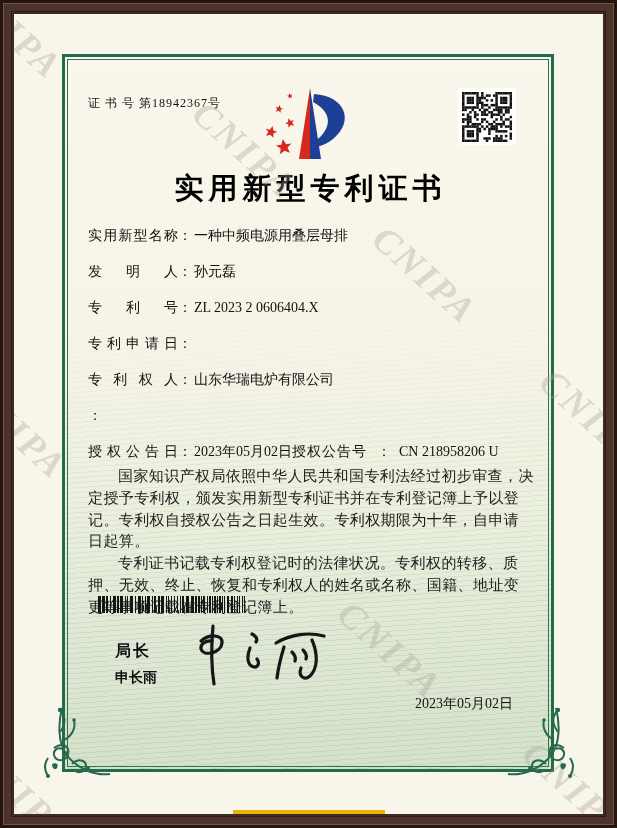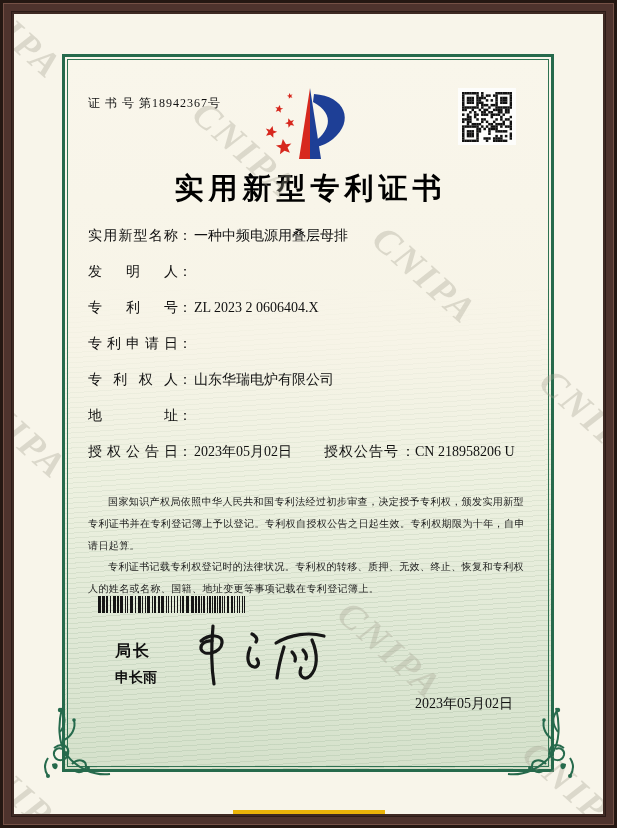--- a/index.html
+++ b/index.html
@@ -48,24 +48,24 @@
   .fields{left:23px;top:169px;width:448px;font-size:14px;color:#111;}
   .row{display:flex;line-height:19px;margin-bottom:17px;position:relative;}
   .row:last-child{margin-bottom:0;}
   .flabel{
     display:inline-block;width:90px;flex:none;
     text-align:justify;text-align-last:justify;text-justify:inter-ideograph;
   }
   .fcolon{flex:none;width:16px;}
   .fvalue{flex:1;}
   .row.addr .fvalue{flex:none;width:276px;}
-  .pair2{position:absolute;left:236px;top:0;display:flex;line-height:19px;}
+  .pair2{position:absolute;left:204px;top:0;display:flex;line-height:19px;gap:8px;}
   .flabel2{flex:none;letter-spacing:1px;margin-right:2px;}
   
-  .legal{left:23px;top:409px;width:446px;font-size:10px;line-height:21.8px;color:#1c1c1c;margin-top:25px;}
+  .legal{left:23px;top:409px;width:446px;font-size:15px;line-height:21.8px;color:#1c1c1c;}
   .legal p{margin:0;text-indent:2em;letter-spacing:0.4px;font-weight:500;}
   
   .barcode{left:33px;top:539px;}
   .role{left:50px;top:584px;font-family:"Liberation Sans","DejaVu Sans",sans-serif;font-weight:bold;font-size:16px;letter-spacing:2px;color:#111;}
   .signer-name{left:50px;top:612px;font-family:"Liberation Sans","DejaVu Sans",sans-serif;font-weight:bold;font-size:14px;color:#111;}
   .autograph{left:125px;top:553px;}
   .issue-date{left:350px;top:638px;font-size:14px;color:#111;}
   .page-info{left:0;top:691px;width:100%;text-align:center;font-size:13px;color:#111;}
   
   .flourish{position:absolute;z-index:4;}
@@ -358,37 +358,37 @@
 
     <div class="abs fields">
       <div class="row">
         <span class="flabel">实用新型名称</span>
           <span class="fcolon">：</span>
           <span class="fvalue">一种中频电源用叠层母排</span>
       </div>
       <div class="row">
         <span class="flabel">发明人</span>
           <span class="fcolon">：</span>
+          <span class="fvalue">孙元磊</span>
       </div>
       <div class="row">
         <span class="flabel">专利号</span>
           <span class="fcolon">：</span>
           <span class="fvalue">ZL 2023 2 0606404.X</span>
       </div>
       <div class="row">
         <span class="flabel">专利申请日</span>
           <span class="fcolon">：</span>
       </div>
       <div class="row">
         <span class="flabel">专利权人</span>
           <span class="fcolon">：</span>
           <span class="fvalue">山东华瑞电炉有限公司</span>
       </div>
       <div class="row addr">
-        <span class="flabel">地址</span>
           <span class="fcolon">：</span>
       </div>
       <div class="row">
         <span class="flabel">授权公告日</span>
           <span class="fcolon">：</span>
           <span class="fvalue">2023年05月02日</span>
         <span class="pair2">
           <span class="flabel2">授权公告号</span>
             <span>：</span>
             <span>CN 218958206 U</span>

